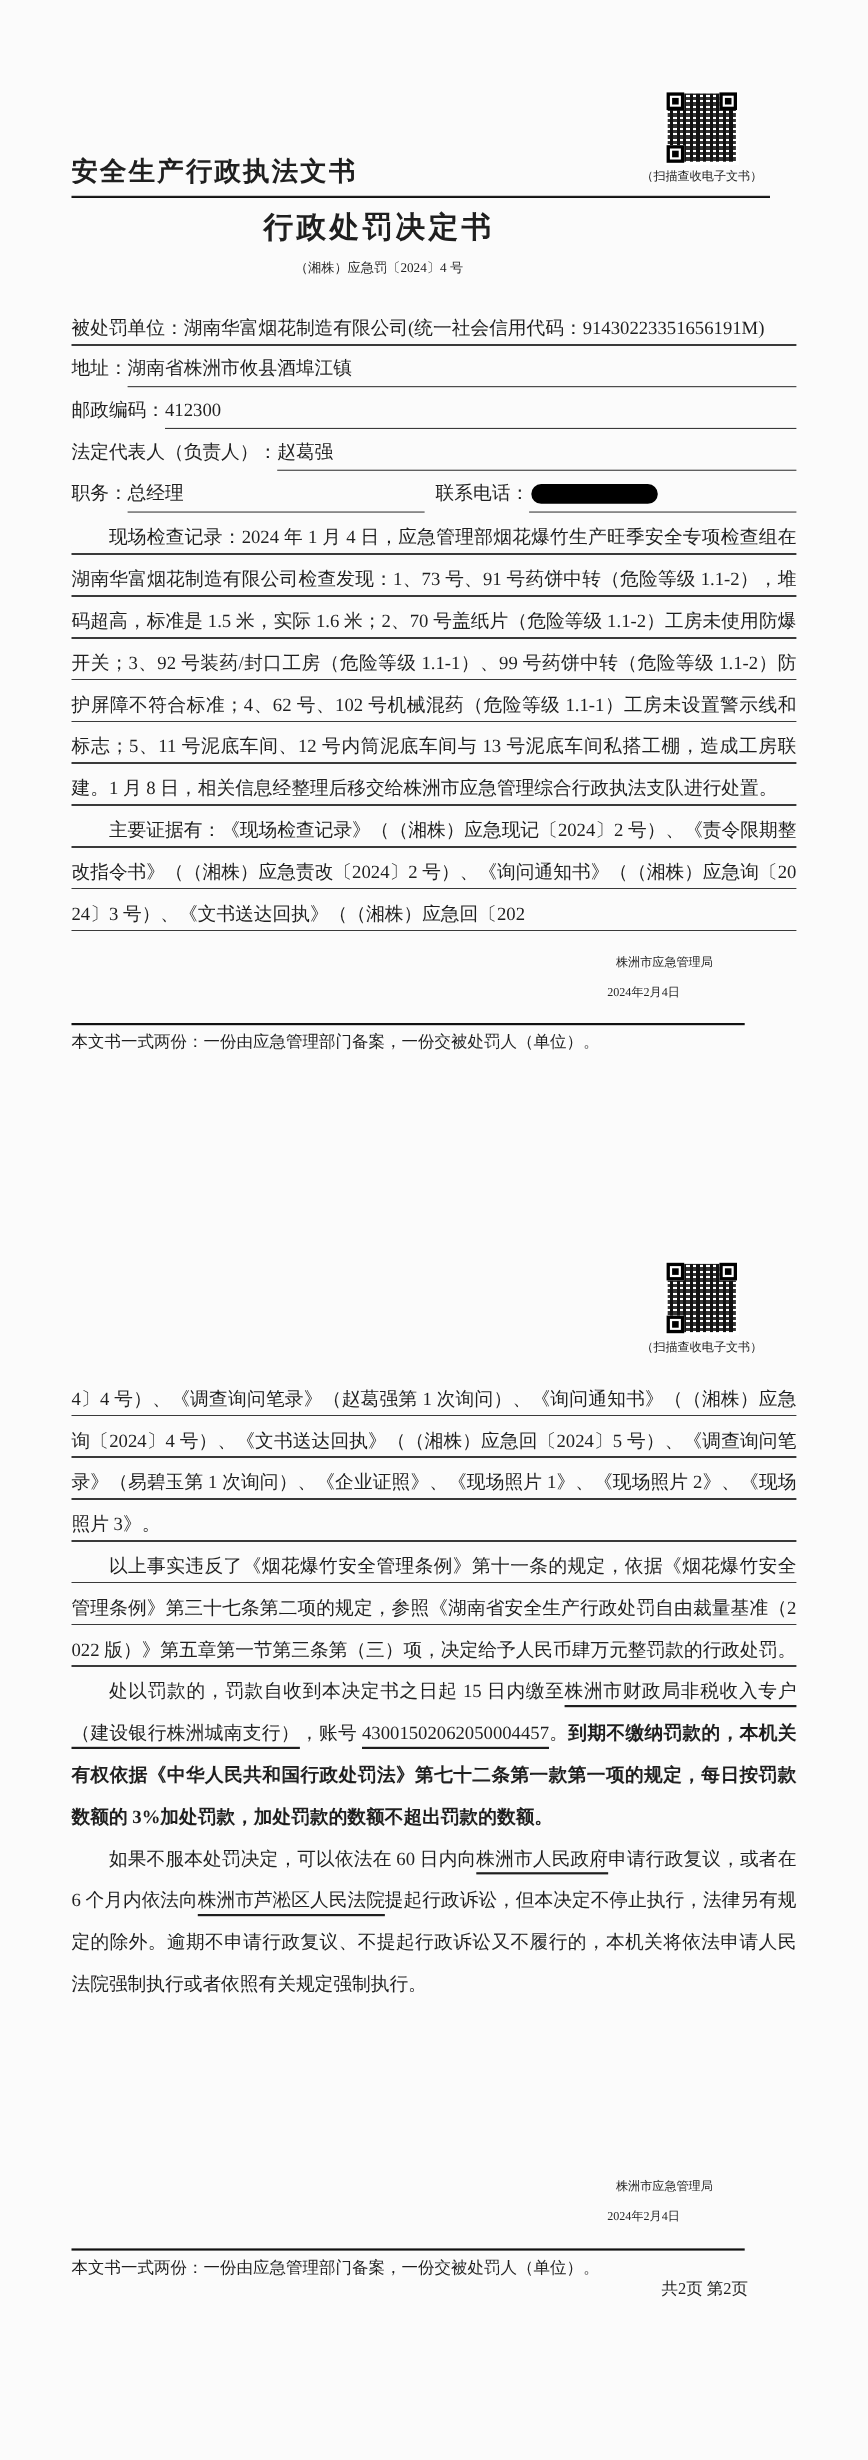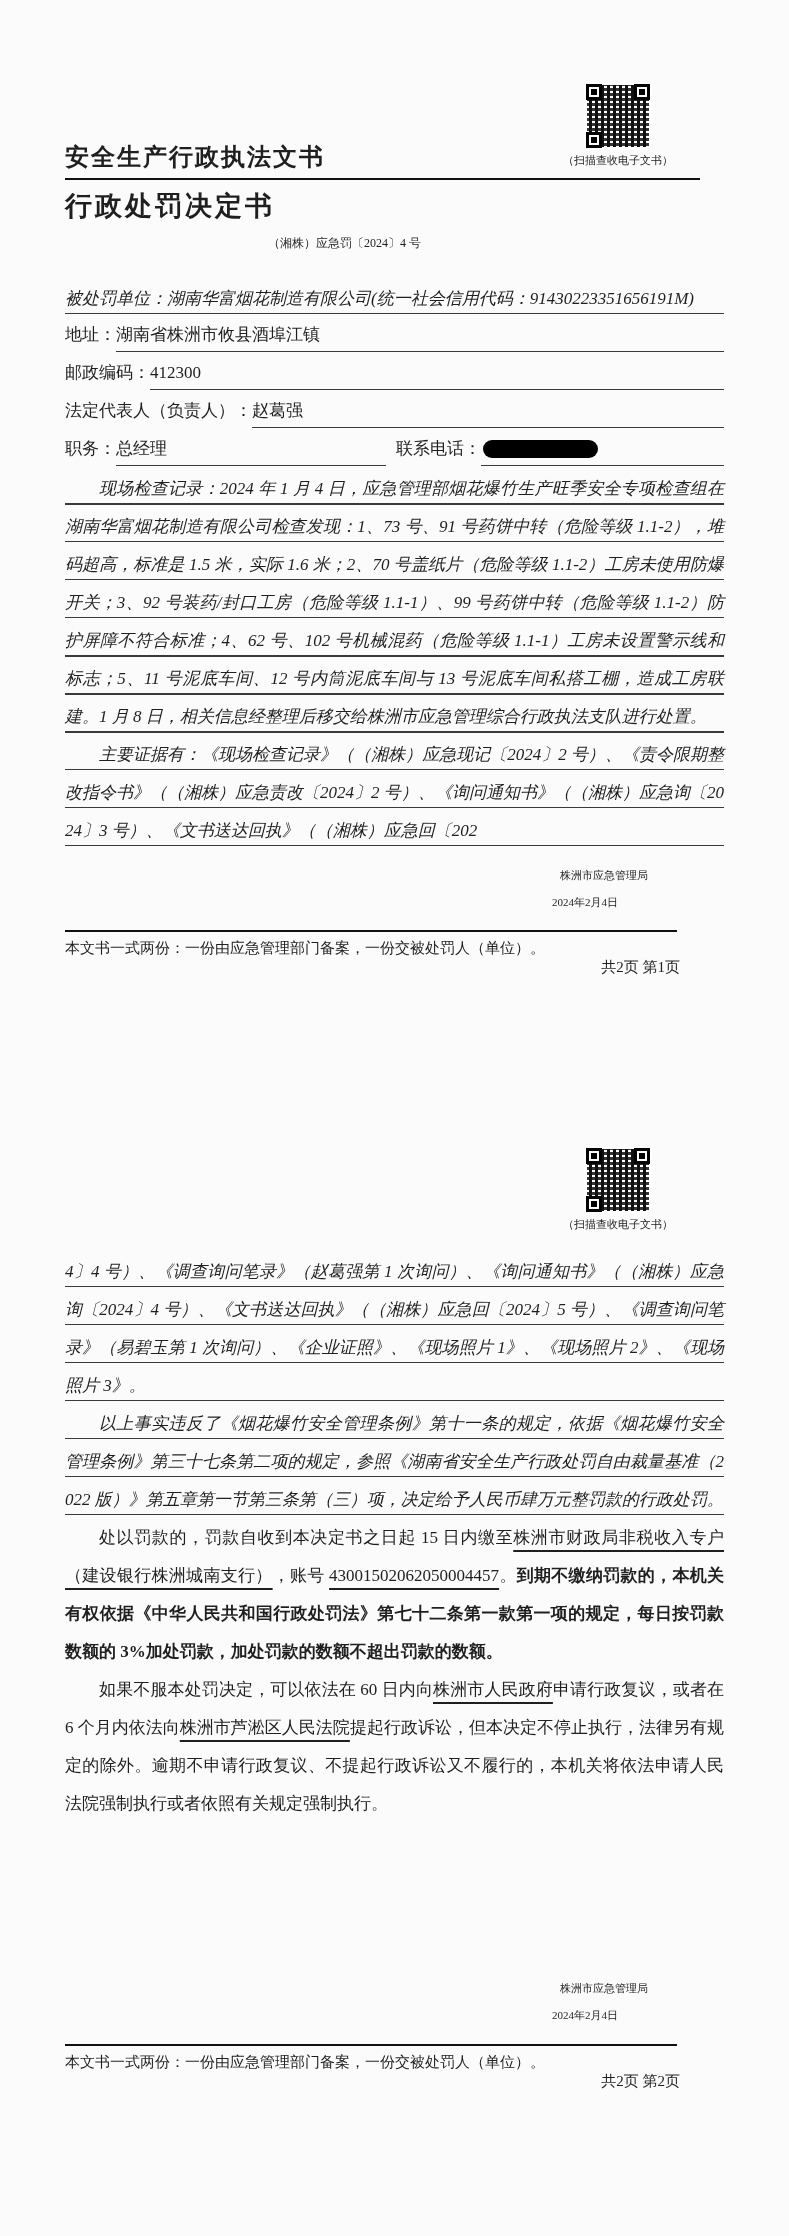--- a/index.html
+++ b/index.html
@@ -9,21 +9,21 @@
     font-family: "Liberation Serif", "DejaVu Serif", serif;
     color: #1f1f1f;
     position: relative;
     overflow: hidden;
   }
   .page { position: relative; padding: 0 65px; overflow: hidden; }
   .page-1 { height: 1100px; }
   .page-2 { height: 1136px; }
 
   
-  .qr-block { position: absolute; right: 112px; width: 118px; text-align: center; }
+  .qr-block { position: absolute; right: 92px; width: 118px; text-align: center; }
   .page-1 .qr-block { top: 84px; }
   .page-2 .qr-block { top: 48px; }
   .qr {
     width: 64px; height: 64px; margin: 0 auto; position: relative;
     background:
       repeating-linear-gradient(0deg, rgba(255,255,255,0) 0 2px, rgba(17,17,17,.85) 2px 5px),
       repeating-linear-gradient(90deg, #fff 0 3px, #111 3px 6px);
     outline: 3px solid #fff; outline-offset: -1px;
   }
   .qr .finder {
@@ -39,21 +39,21 @@
   
   .header-title {
     margin: 143px 100px 0 0; 
     font-size: 24px; line-height: 28px; font-weight: bold; letter-spacing: 2px;
   }
   .double-rule {
     margin: 7px 24px 0 0; height: 2px;
     border-top: 1.5px solid #111; border-bottom: 1.5px solid #111;
   }
   .doc-title {
-    margin: 9px 100px 0 0; 
+    margin: 9px 100px 0 0; text-align: center;
     font-size: 27px; line-height: 34px; font-weight: bold; letter-spacing: 3px;
   }
   .doc-number { margin: 8px 100px 0 0; text-align: center; font-size: 12px; line-height: 24px; }
 
   
   .fields { margin-top: 25px; font-size: 17px; }
   .field-row { display: flex; height: 34px; line-height: 34px; margin-bottom: 4px; }
   .field-label { white-space: nowrap; }
   .field-value { flex: 1; border-bottom: 1.5px solid #3a3a3a; }
   .position-value { flex: 0 0 270px; }
@@ -64,21 +64,20 @@
   }
 
   
   .para { font-size: 17px; line-height: 38px; text-align: justify; word-break: break-all; }
   .ul-lines {
     background-image: repeating-linear-gradient(
       to bottom,
       rgba(0,0,0,0) 0px, rgba(0,0,0,0) 33px,
       #3a3a3a 33px, #3a3a3a 34.5px,
       rgba(0,0,0,0) 34.5px, rgba(0,0,0,0) 38px);
-    font-style: italic;
   }
   .unit-block { font-size: 17px; }
   .label-cover { background: #fbfbfb; }
   .indent-cover { padding-left: 2em; }
   .indent { text-indent: 2em; }
   .seg-u { text-decoration: underline; text-underline-offset: 7px; text-decoration-thickness: 1.5px; }
   .seg-b { font-weight: bold; }
 
   
   .sign-block { margin-top: 12px; font-size: 11px; line-height: 27px; text-align: right; }
@@ -143,21 +142,20 @@
   <div class="para ul-lines indent">主要证据有：《现场检查记录》（（湘株）应急现记〔2024〕2 号）、《责令限期整改指令书》（（湘株）应急责改〔2024〕2 号）、《询问通知书》（（湘株）应急询〔2024〕3 号）、《文书送达回执》（（湘株）应急回〔202</div>
 
   <div class="sign-block">
     <div class="sign-authority">株洲市应急管理局</div>
     <div class="sign-date">2024年2月4日</div>
   </div>
 
   <div class="footer">
     <div class="footer-rule"></div>
     <div class="footer-note">本文书一式两份：一份由应急管理部门备案，一份交被处罚人（单位）。</div>
-    <div class="page-indicator">共2页  第1页</div>
   </div>
 
 </section>
 
 <section class="page page-2">
 
   <div class="qr-block">
     <div class="qr">
       <span class="finder f-tl"></span>
       <span class="finder f-tr"></span>

